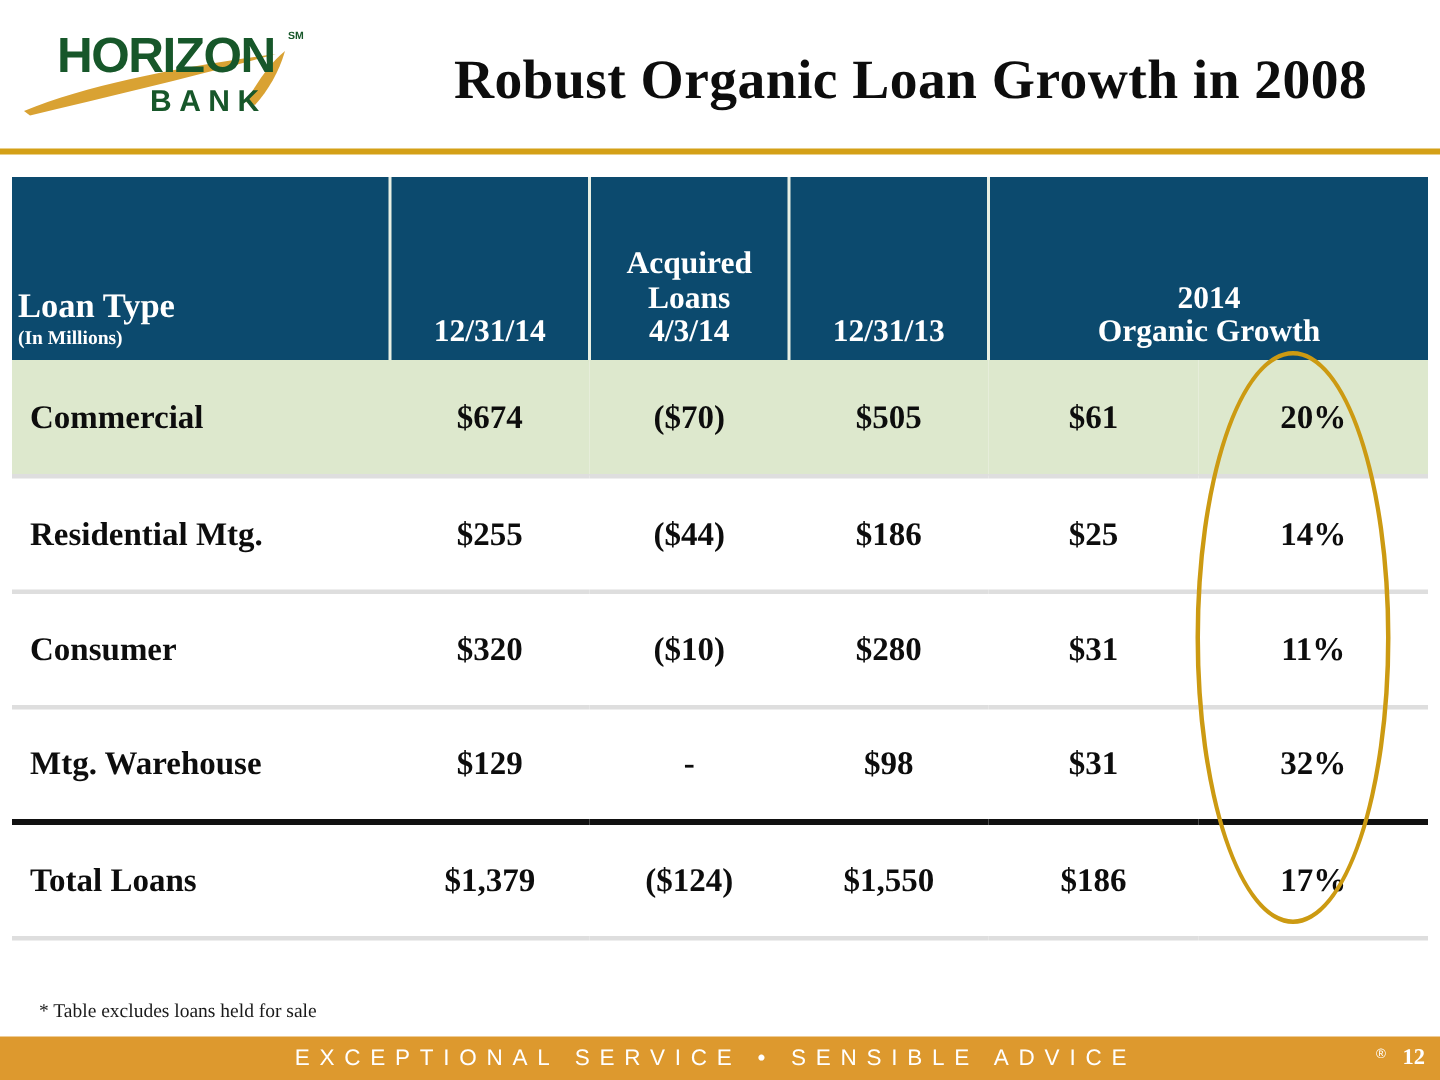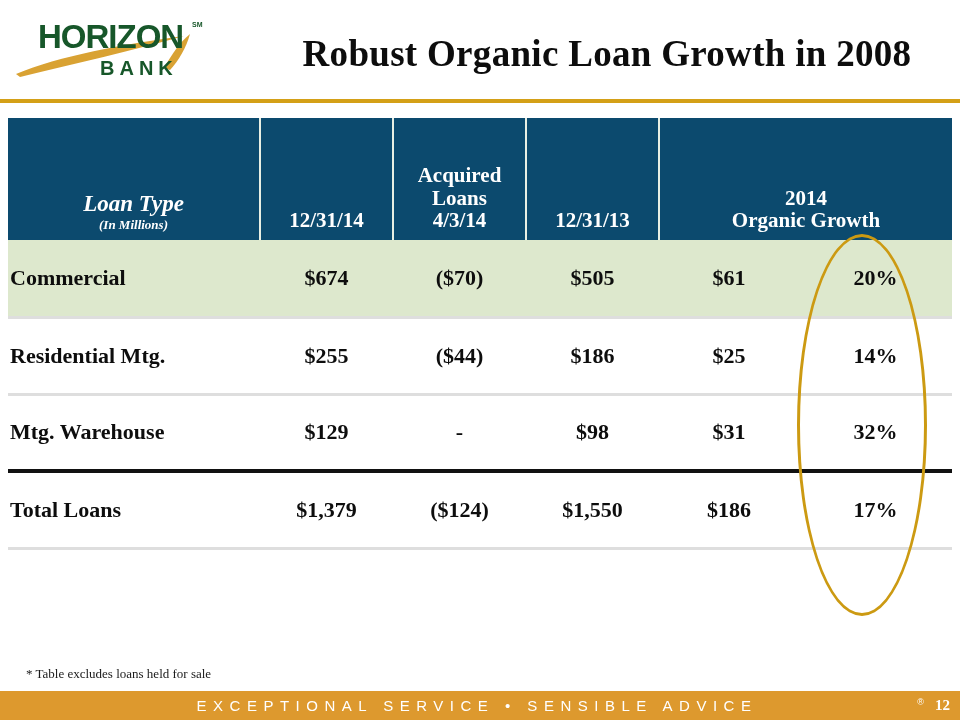--- a/index.html
+++ b/index.html
@@ -90,37 +90,36 @@
     font-weight: bold;
     font-size: 21px;
     vertical-align: bottom;
     padding: 6px 4px 8px 4px;
     border-right: 2px solid #e9f0e4;
     line-height: 1.08;
     height: 122px;
   }
   table.main th:last-child { border-right: none; }
   th.loan-type {
-    text-align: center;
+    text-align: left;
     padding-left: 14px;
     vertical-align: bottom;
-    font-style: italic;
   }
   th.loan-type .lt-main { font-size: 23px; display:block; }
   th.loan-type .lt-sub { font-size: 13px; display:block; margin-top: 1px; }
   th.c-center { text-align: center; }
   th .th-line { display: block; }
 
   table.main td {
     font-family: "Liberation Serif", serif;
     font-size: 22px;
     font-weight: bold;
     color: #0d0d0d;
     height: 77px;
-    padding: 0 2px;
+    padding: 0 12px;
     vertical-align: middle;
     border-bottom: 3px solid #dedede;
   }
   td.rowlabel {
     text-align: left;
     padding-left: 14px;
     font-size: 23px;
   }
   td.num { text-align: center; }
 
@@ -251,20 +250,28 @@
 
         <tr>
           <td class="rowlabel">Residential Mtg.</td>
           <td class="num">$255</td>
           <td class="num">($44)</td>
           <td class="num">$186</td>
           <td class="num">$25</td>
           <td class="num">14%</td>
         </tr>
 
+        <tr>
+          <td class="rowlabel">Consumer</td>
+          <td class="num">$320</td>
+          <td class="num">($10)</td>
+          <td class="num">$280</td>
+          <td class="num">$31</td>
+          <td class="num">11%</td>
+        </tr>
 
         <tr>
           <td class="rowlabel">Mtg. Warehouse</td>
           <td class="num">$129</td>
           <td class="num">-</td>
           <td class="num">$98</td>
           <td class="num">$31</td>
           <td class="num">32%</td>
         </tr>
 

